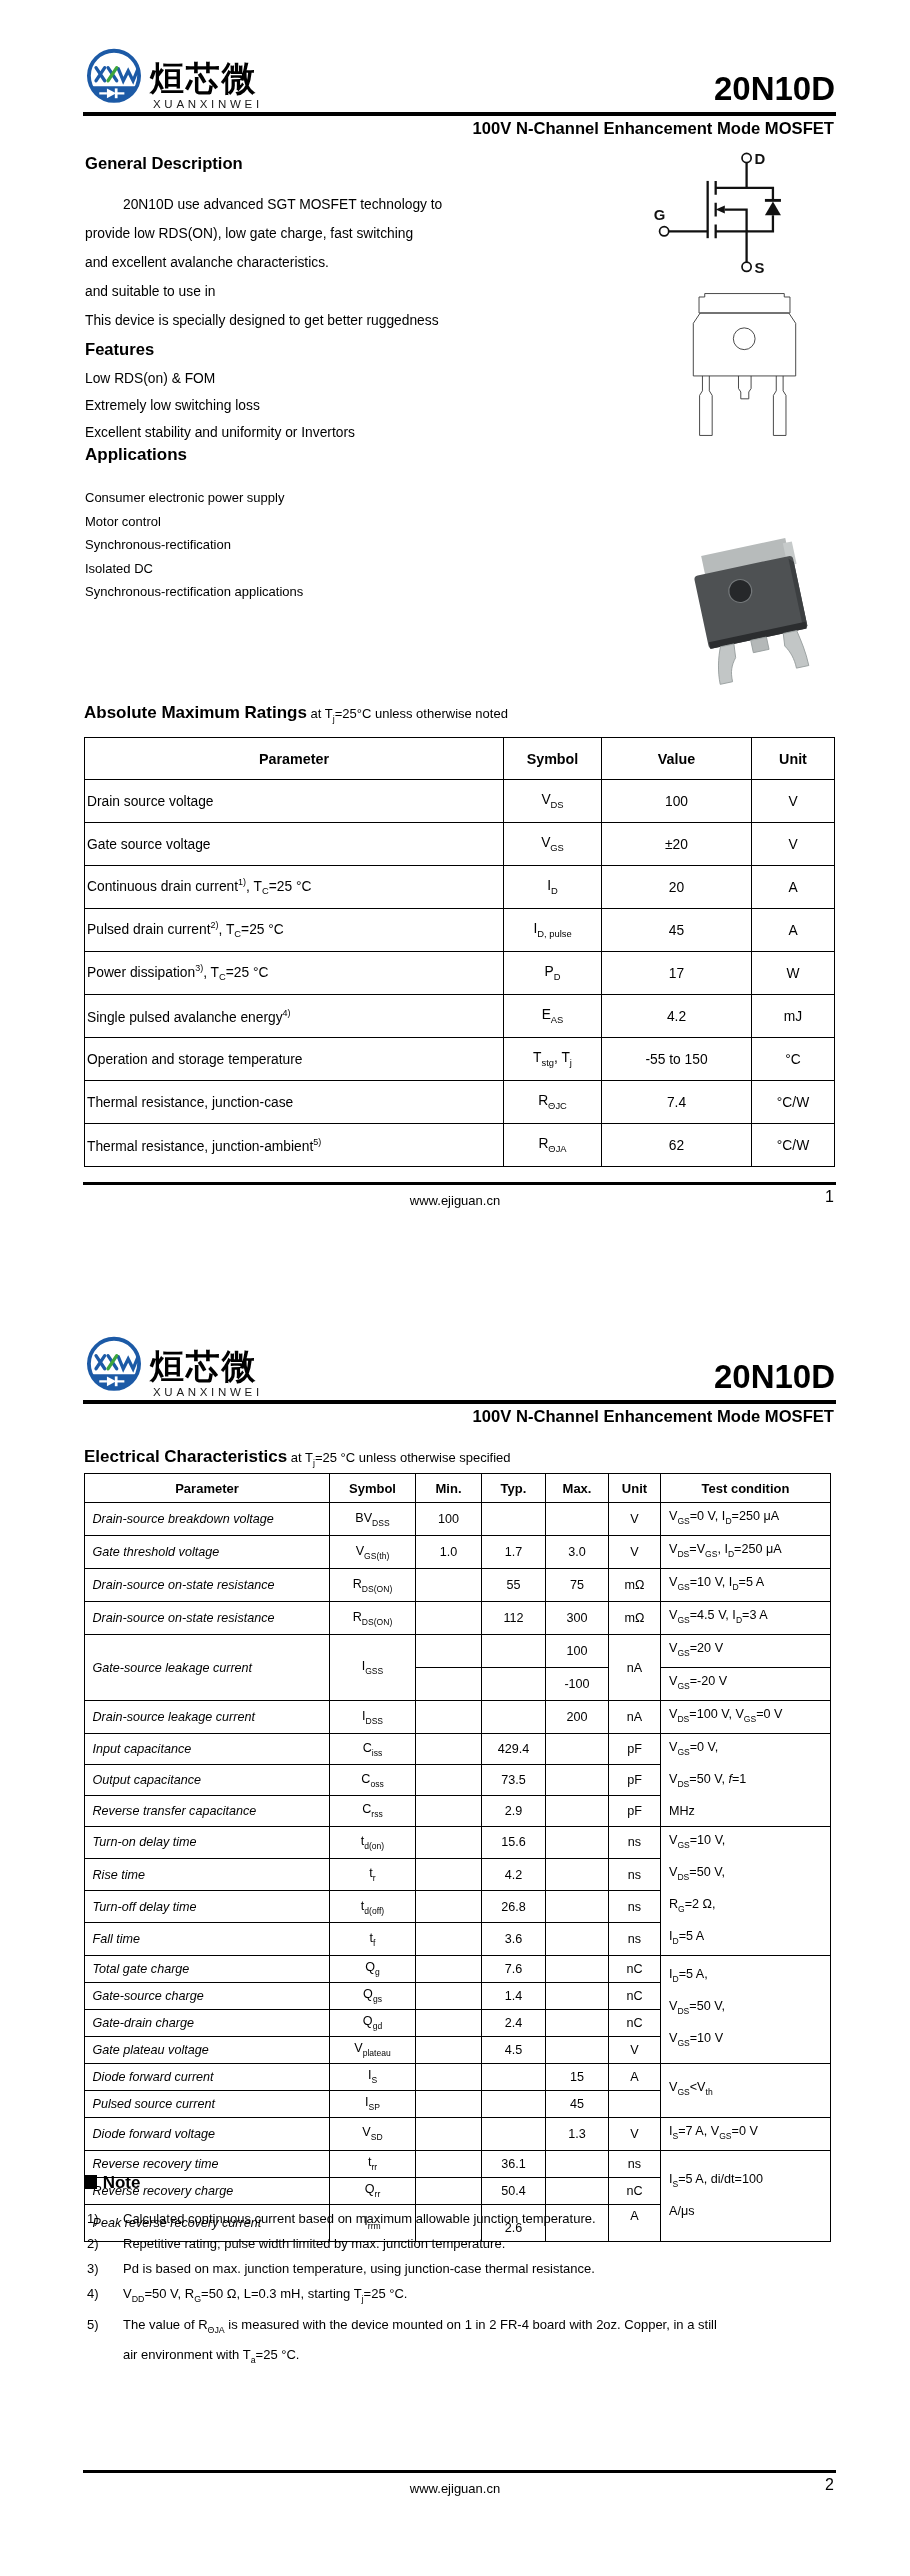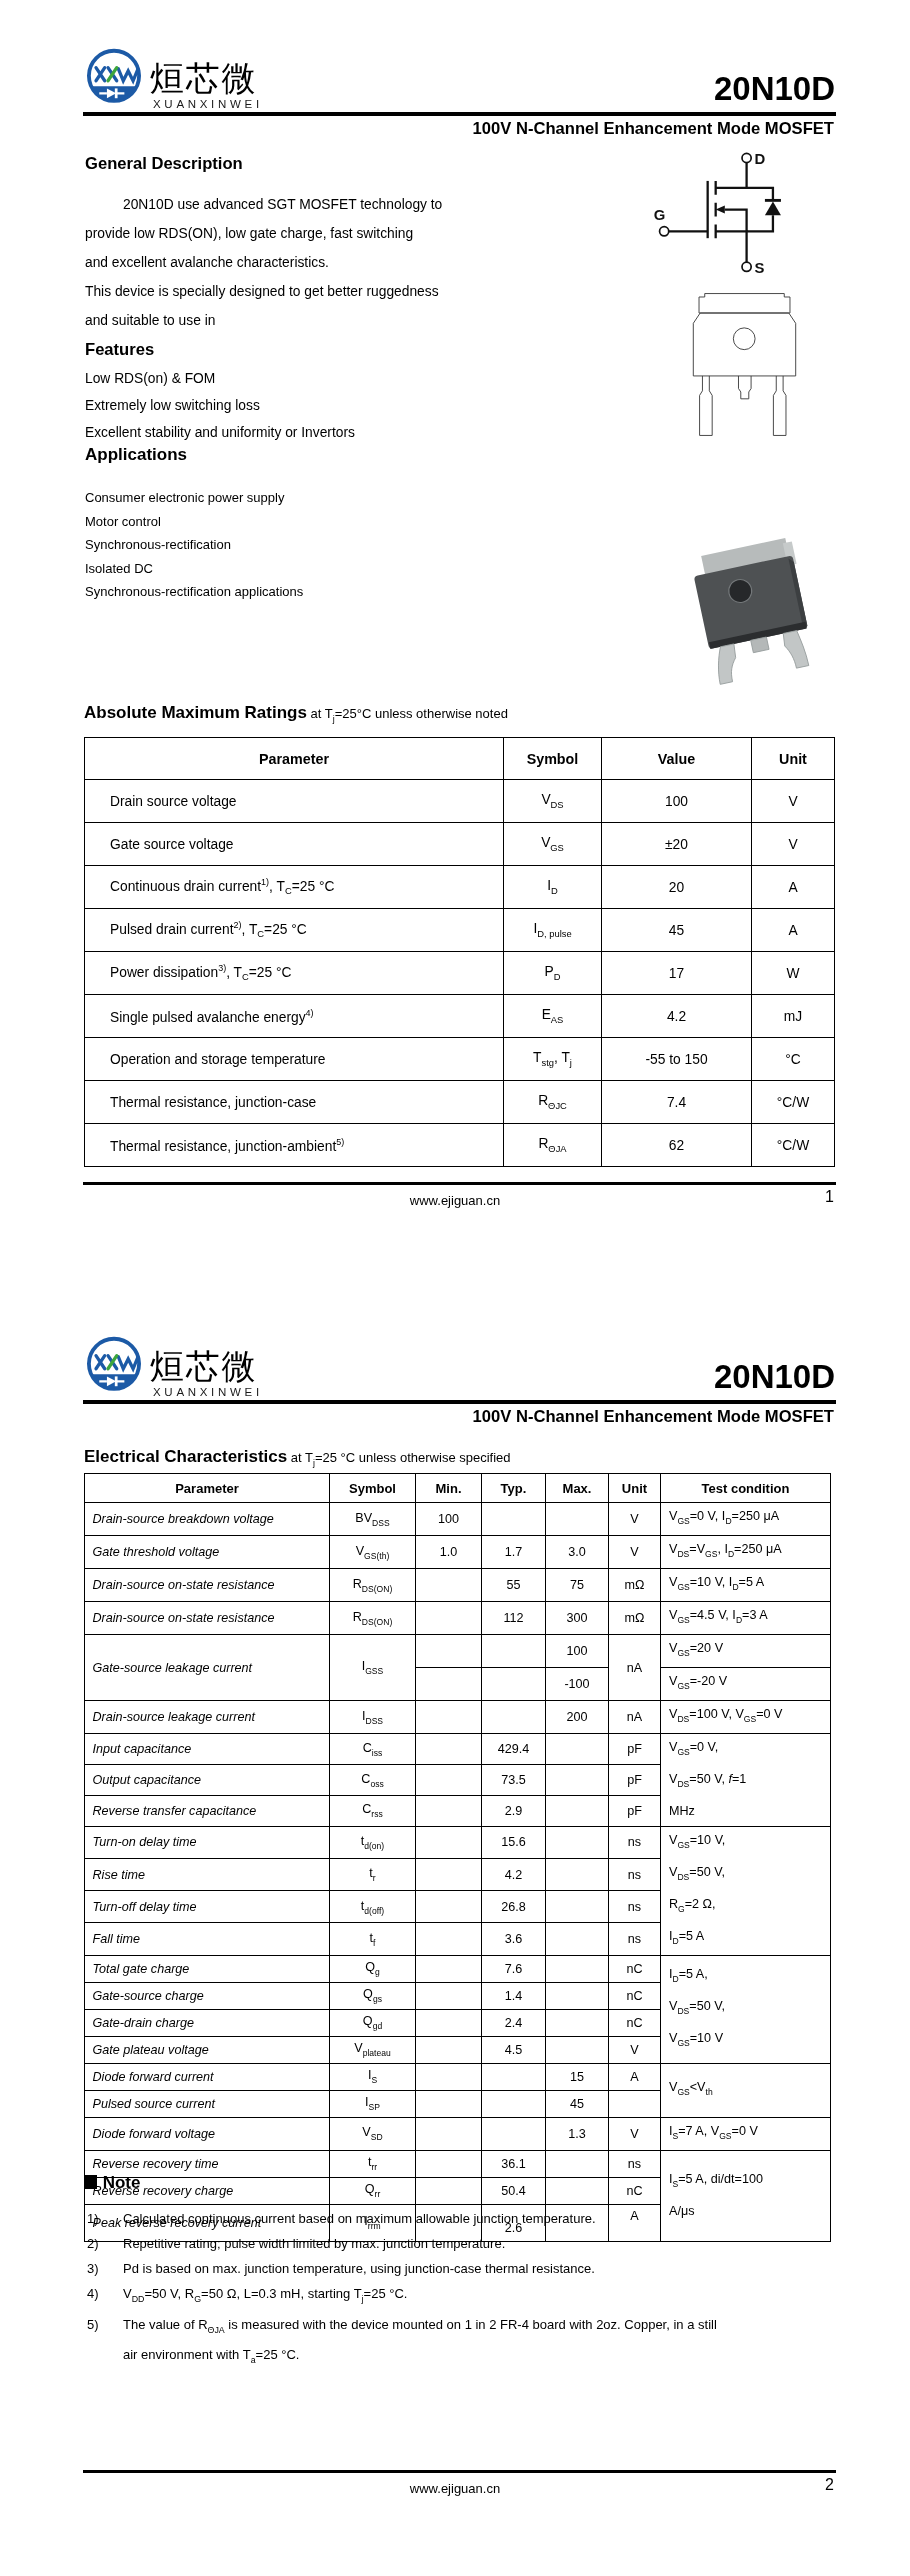--- a/index.html
+++ b/index.html
@@ -2,21 +2,21 @@
 <html style="font-size:9.2px"><head>
 <meta charset="utf-8">
 <style>
   * { margin:0; padding:0; box-sizing:border-box; }
   html,body { background:#fff; }
   body { width:910px; font-family:"Liberation Sans","DejaVu Sans",sans-serif; color:#000; }
   .page { position:relative; width:910px; height:1288px; background:#fff; overflow:hidden; }
 
   
   .logo-svg { position:absolute; left:84px; top:46px; }
-  .brand-cn { position:absolute; left:150px; top:56px; font-size:34px; font-weight:normal; letter-spacing:1.7px; }
+  .brand-cn { position:absolute; left:150px; top:56px; font-size:34px; font-weight:bold; letter-spacing:1.7px; }
   .brand-en { position:absolute; left:153px; top:92px; font-size:11.5px; letter-spacing:3.7px; color:#1a1a1a;margin-top:6px; }
   .part-no  { position:absolute; right:75px; top:70px; font-size:33px; font-weight:bold; }
   .hdr-rule { position:absolute; left:83px; width:753px; top:112px; height:4px; background:#000; }
   .subtitle { position:absolute; right:76px; top:119px; font-size:16.6px; font-weight:bold; }
 
   
   .gd-title  { position:absolute; left:85px; top:154px; font-size:16.6px; font-weight:bold; }
   .gd-text   { position:absolute; left:85px; top:190px; width:419px; font-size:13.8px; line-height:29px; }
   .gd-text .first { text-indent:38px; }
   .feat-title{ position:absolute; left:85px; top:340px; font-size:16.6px; font-weight:bold; }
@@ -31,21 +31,21 @@
 
   
   .tbl-head { position:absolute; left:84px; font-size:17px; font-weight:bold; }
   .tbl-head .sub { font-size:13px; font-weight:normal; }
 
   
   .abs-table { position:absolute; left:84px; top:737px; width:749px; border-collapse:collapse; table-layout:fixed; }
   .abs-table th, .abs-table td { border:1.1px solid #000; font-size:13.8px; text-align:center; }
   .abs-table th { font-size:14.3px; height:42px; }
   .abs-table td { height:43px; }
-  .abs-table td.p { text-align:left; padding-left:25px; }
+  .abs-table td.p { text-align:left; padding-left:2px; }
 
   
   .ec-table { position:absolute; left:84px; top:185px; width:746px; border-collapse:collapse; table-layout:fixed; }
   .ec-table th, .ec-table td { border:0.9px solid #000; font-size:12.6px; text-align:center; }
   .ec-table { border:1.4px solid #000; }
   .ec-table th { font-size:13px; height:29px; }
   .ec-table td { height:27px; }
   .ec-table tr.h2 td { height:30px; }
   .ec-table tr.tall td { height:37px; }
   .ec-table td.p { text-align:left; padding-left:7.5px;font-style:italic; }
@@ -94,22 +94,22 @@
   <div class="brand-en">XUANXINWEI</div>
   <div class="part-no">20N10D</div>
   <div class="hdr-rule"></div>
   <div class="subtitle">100V N-Channel Enhancement Mode MOSFET</div>
 
   <div class="gd-title">General Description</div>
   <div class="gd-text">
     <div class="first">20N10D use advanced SGT  MOSFET technology to</div>
     <div>provide low RDS(ON), low gate charge, fast  switching</div>
     <div>and excellent avalanche characteristics.</div>
+    <div>and suitable to use in</div>
     <div>This device is specially designed to get better ruggedness</div>
-    <div>and suitable to use in</div>
   </div>
 
   <div class="feat-title">Features</div>
   <div class="feat-list">
     <div>Low RDS(on) &amp; FOM</div>
     <div>Extremely low switching loss</div>
     <div>Excellent stability and uniformity or Invertors</div>
   </div>
 
   <div class="app-title">Applications</div>

